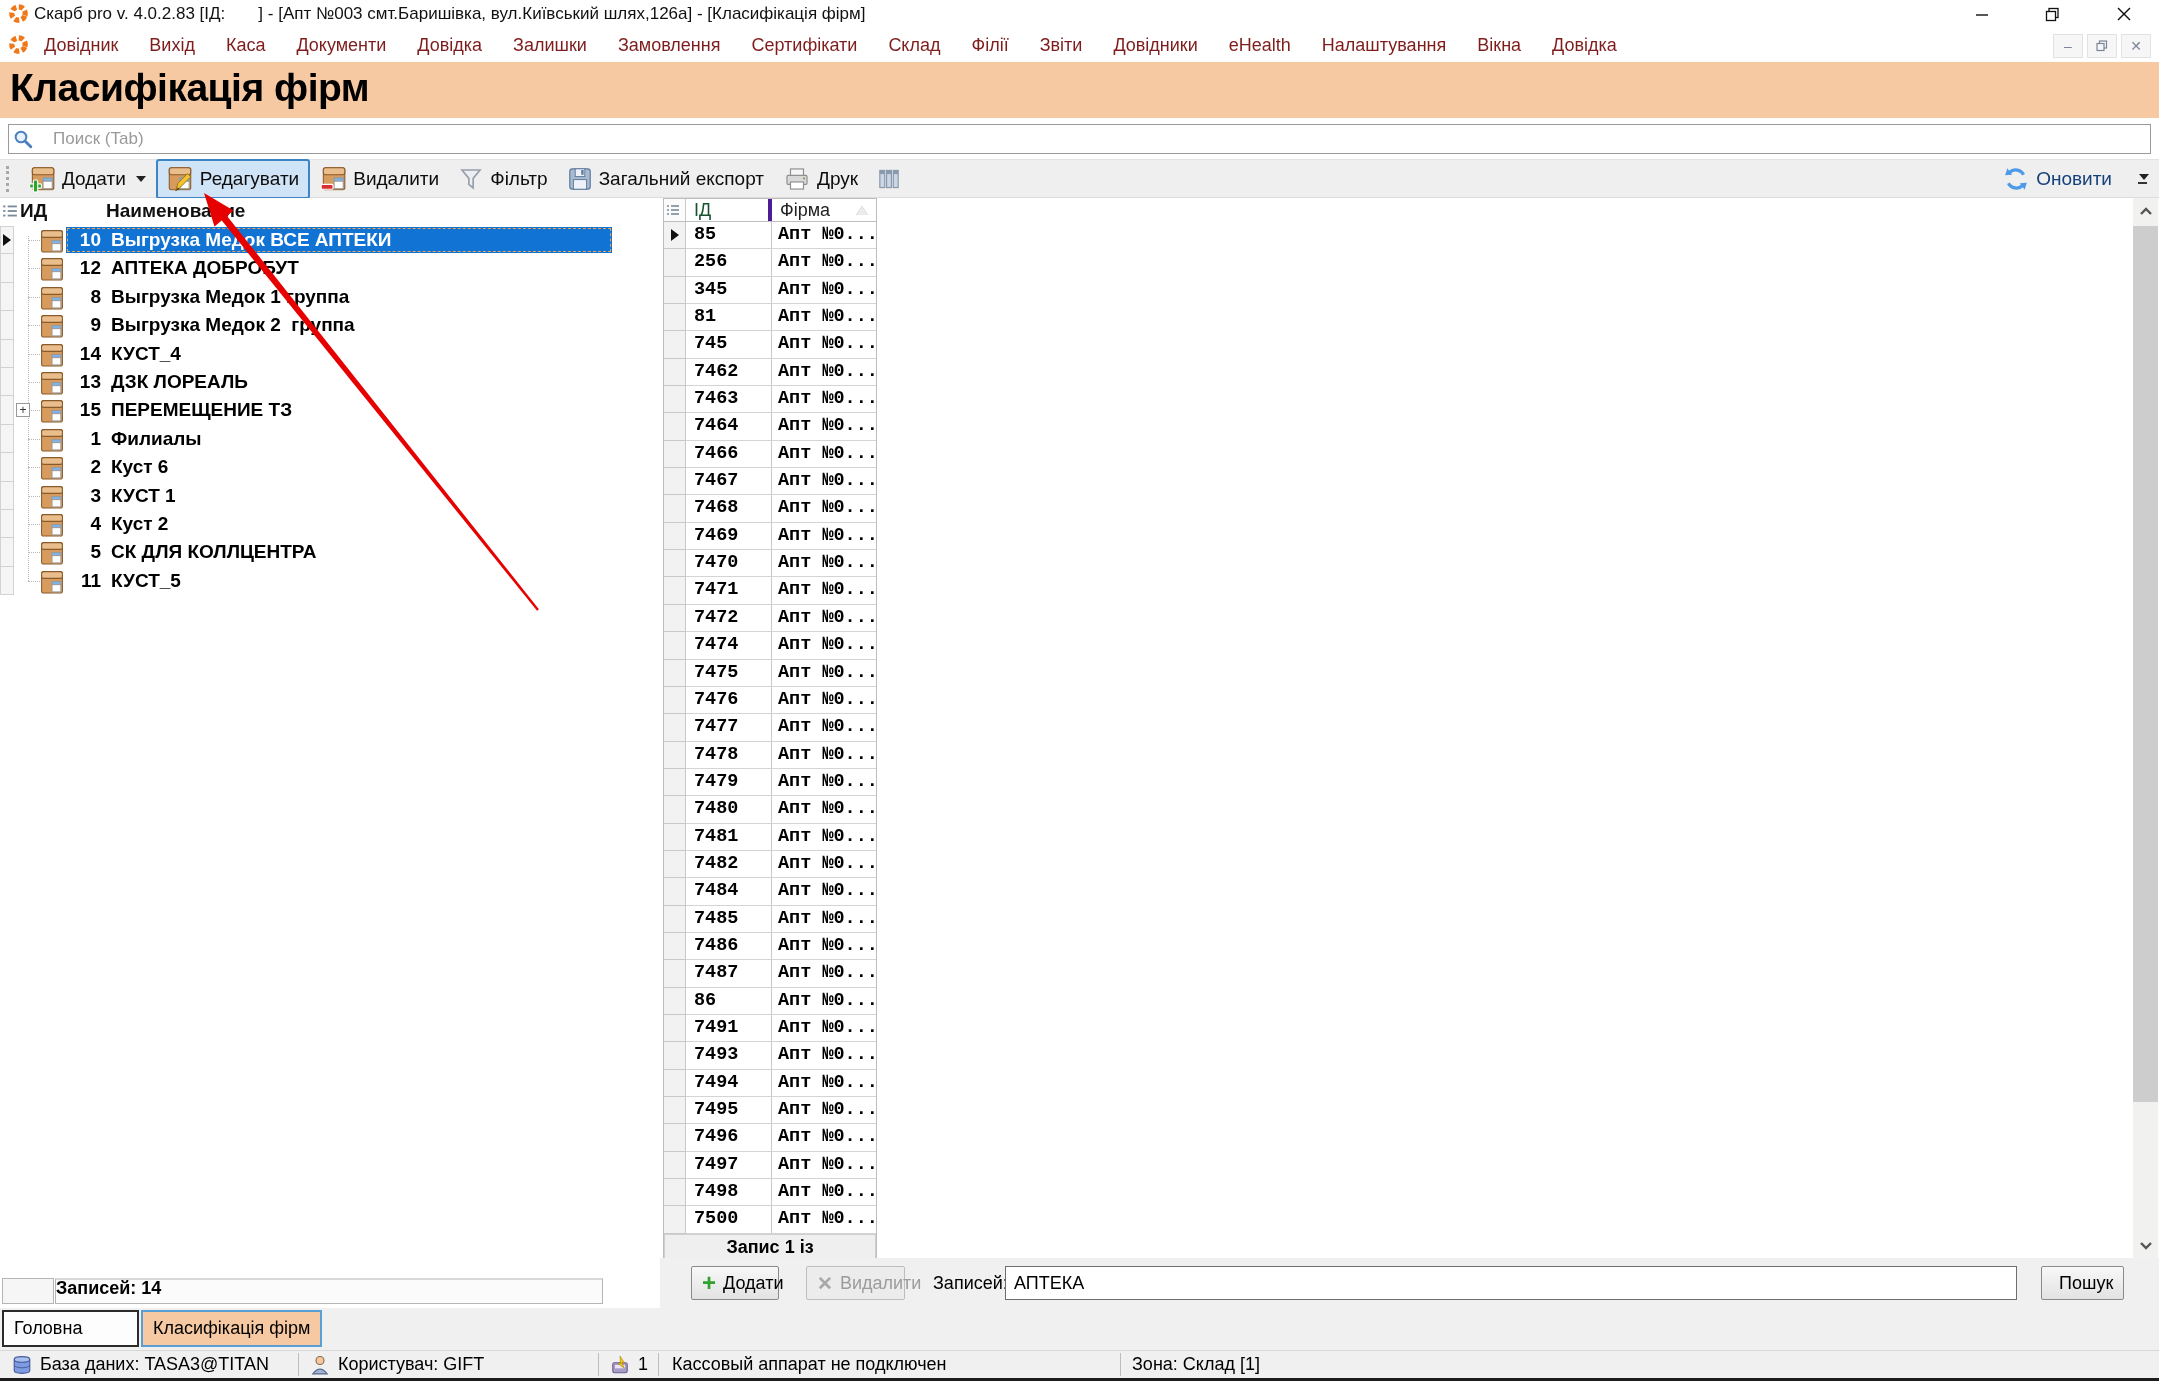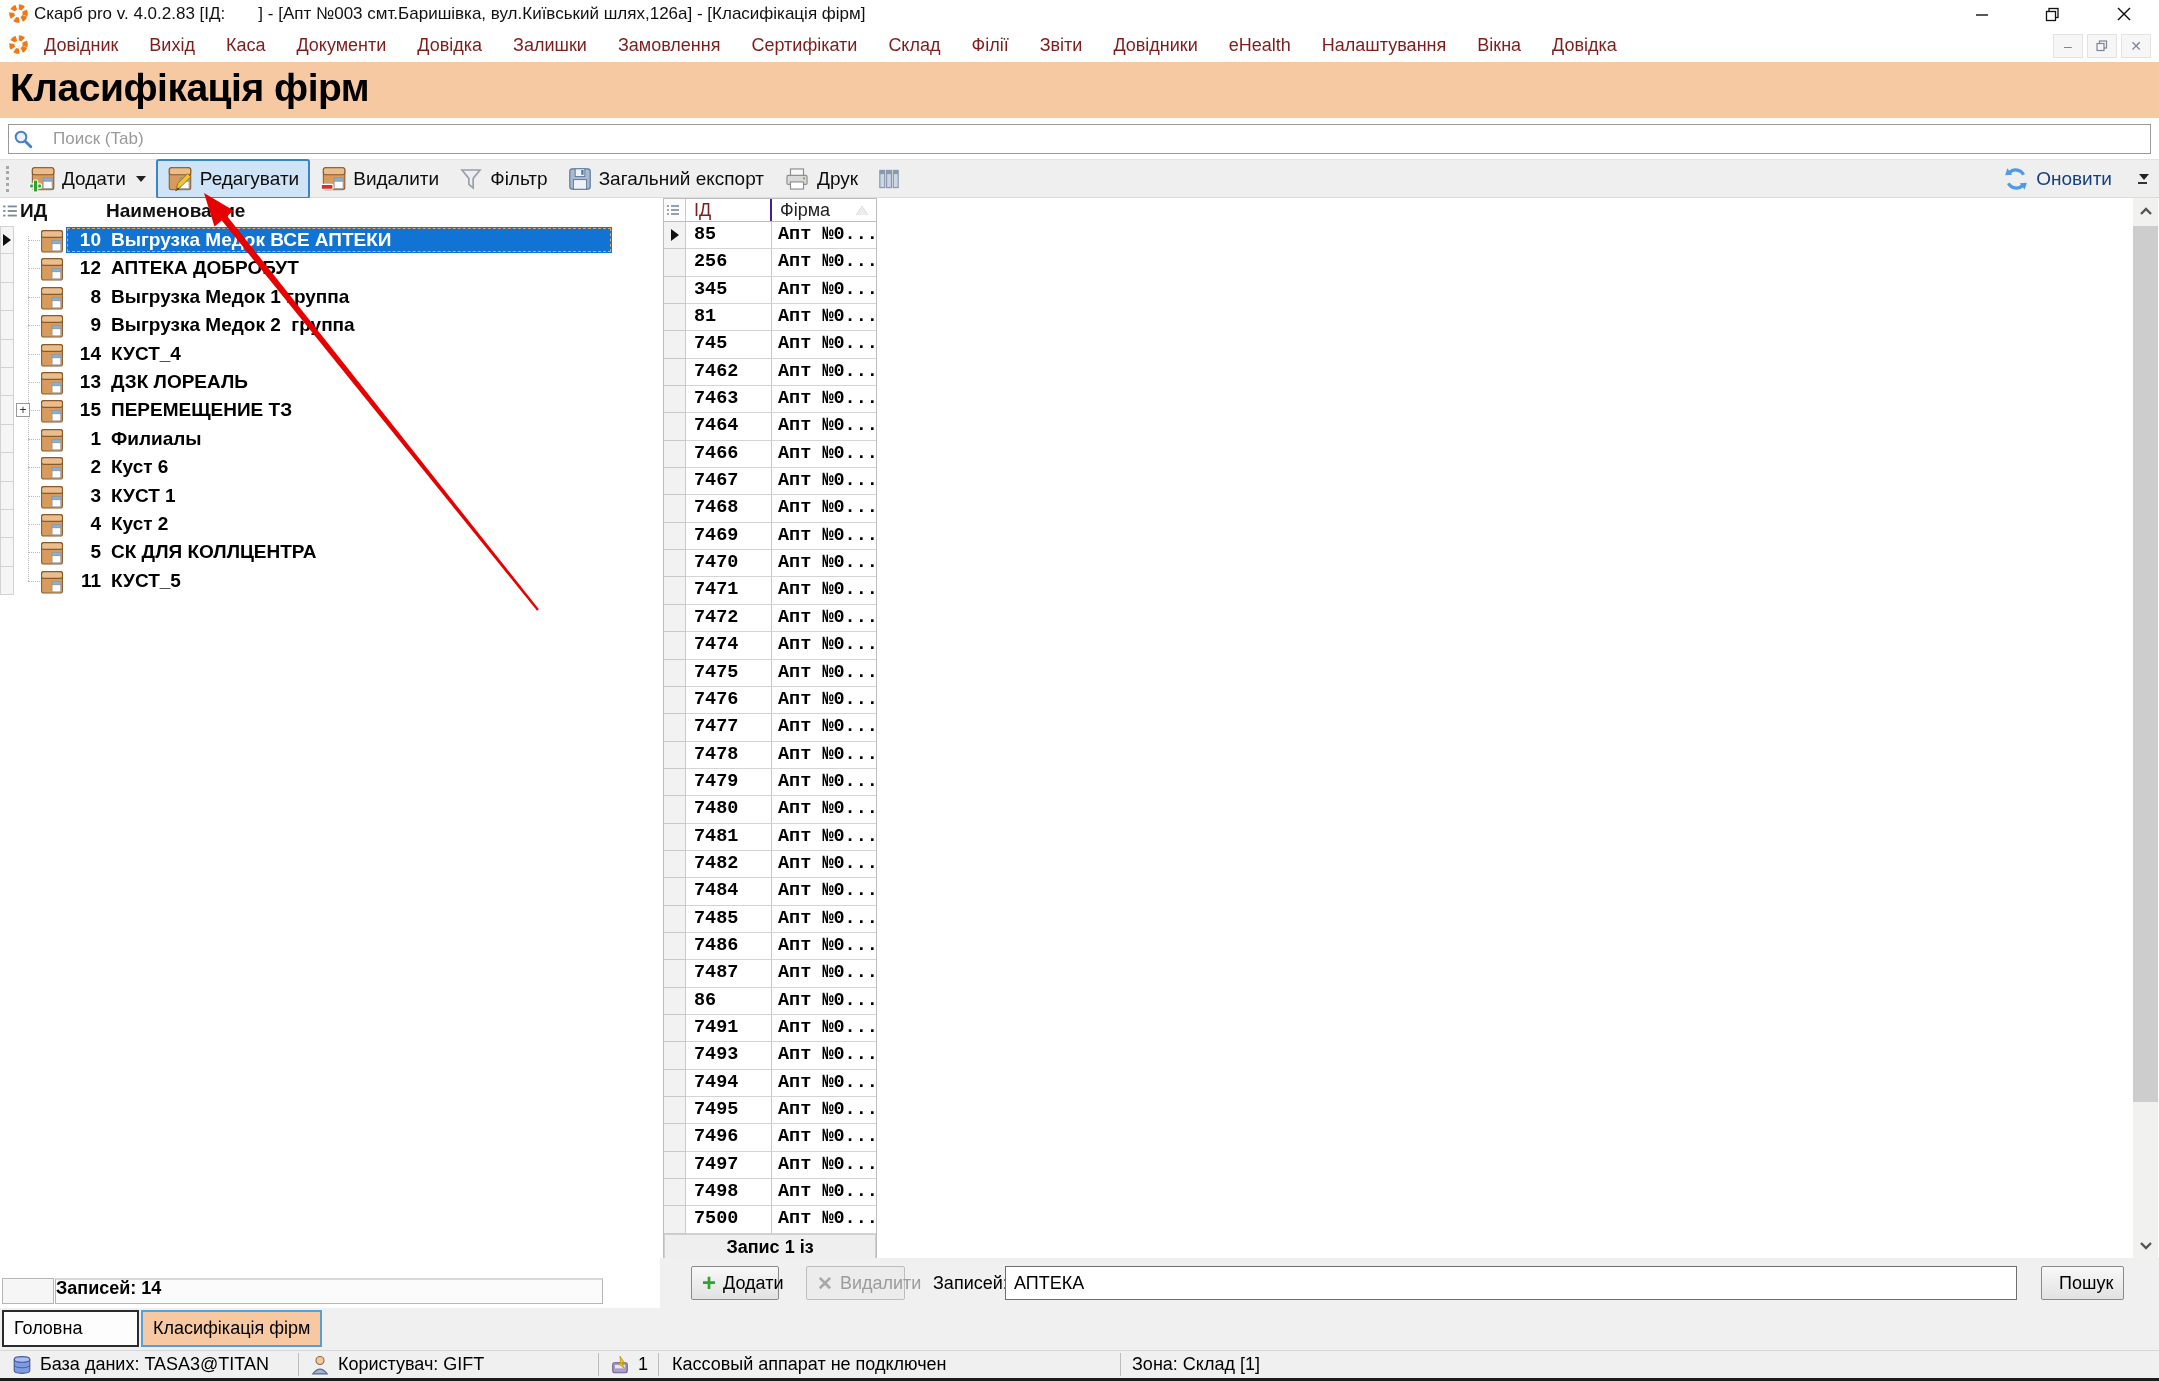--- a/index.html
+++ b/index.html
@@ -67,21 +67,21 @@
   .tree-label .num { display:inline-block; width:34px; text-align:right; font-size:19px; font-weight:bold; color:#000; }
   .tree-label .nm { margin-left:10px; font-size:19px; font-weight:bold; color:#000; white-space:pre; }
   .tree-label.selected { background:#1173d4; outline:1px dashed #e8a85c; outline-offset:-2px; }
   .tree-label.selected .num, .tree-label.selected .nm { color:#fff; }
 
   
   .grid-panel { position:absolute; left:663px; top:0; width:214px; }
   .grid-header { position:relative; height:24px; border:1px solid #bdbdbd; background:#fff; display:flex; }
   .gh-rh { width:22px; border-right:1px solid #c9c9c9; background:#fbfbfb; position:relative; }
   .gh-rh svg { position:absolute; left:2px; top:4px; }
-  .gh-id { width:86px; border-right:2px solid #4c1d95; font-size:18px; color:#7f1d1d; padding:1px 0 0 8px; }
+  .gh-id { width:86px; border-right:4px solid #4c1d95; font-size:18px; color:#14532d; padding:1px 0 0 8px; }
   .gh-firm { flex:1; font-size:18px; color:#222; padding:1px 0 0 8px; position:relative; }
   .sort-tri { position:absolute; right:8px; top:7px; width:0; height:0; border-left:6px solid transparent; border-right:6px solid transparent; border-bottom:9px solid #ececec; filter:drop-shadow(0 0 0.6px #888); }
   .grid-rows { border-left:1px solid #bdbdbd; border-right:1px solid #bdbdbd;font-family:Liberation Mono, monospace; }
   .t-row { display:flex; height:27.35px; }
   .t-rh { width:22px; background:#f2f2f2; border-right:1px solid #c9c9c9; border-bottom:1px solid #c9c9c9; display:flex; align-items:center; justify-content:center; }
   .t-rh .row-marker { border-left-color:#111; }
   .t-id { width:86px; border-right:1px solid #c9c9c9; border-bottom:1px solid #d4d4d4; font-size:18.5px; font-weight:bold; color:#000; padding:2px 0 0 8px; }
   .t-firm { flex:1; border-bottom:1px solid #d4d4d4; font-size:18.5px; font-weight:bold; color:#000; padding:2px 0 0 6px; white-space:nowrap; overflow:hidden; }
   .grid-footer { display:flex; height:27px; border:1px solid #bdbdbd; border-top:none;flex-direction:column; }
   .gf-rh { width:22px; background:#f2f2f2; border-right:1px solid #c9c9c9; }

